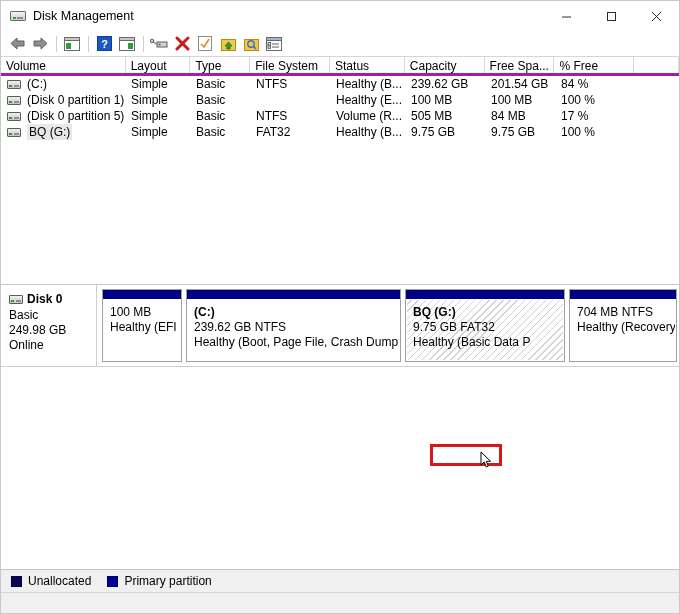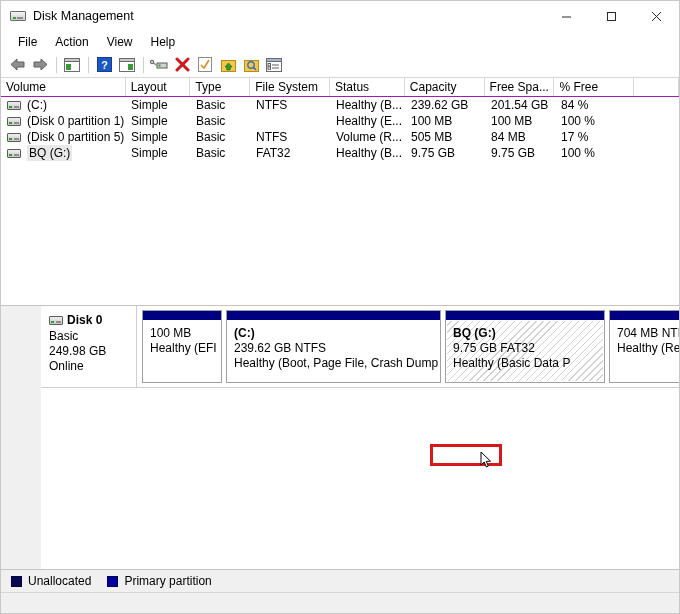--- a/index.html
+++ b/index.html
@@ -127,21 +127,21 @@
     border-bottom: 1px solid #c4c4c4;
     flex: 0 0 auto;
     height: 227px;
     overflow: hidden;
     position: relative;
   }
   .lv-header {
     display: flex;
     height: 19px;
     background: #ffffff;
-    border-bottom: 1px solid #a21caf;
+    border-bottom: 3px solid #a21caf;
     box-sizing: border-box;
   }
   .lv-header .th {
     border-right: 1px solid #d9d9d9;
     box-sizing: border-box;
     padding: 2px 0 0 5px;
     font-size: 12px;
     color: #000000;
     white-space: nowrap;
     overflow: hidden;
@@ -192,21 +192,20 @@
     background: #e8e8e8;
     padding: 0 2px;
   }
 
   
   .graph-wrap {
     background: #ffffff;
     flex: 1 1 auto;
     position: relative;
     overflow: hidden;
-    margin-left: 40px;
   }
   .disk-row {
     display: flex;
     border-bottom: 1px solid #cfcfcf;
     box-sizing: border-box;
   }
   .disk-row.d0 { height: 82px; }
   .disk-row.cd { height: 90px; }
   .disk-info {
     width: 96px;
@@ -369,26 +368,20 @@
       </div>
       <div class="wc">
         <svg width="11" height="11" viewBox="0 0 11 11">
             <line x1="1" y1="1" x2="10" y2="10" stroke="#2b2b2b" stroke-width="1"></line>
             <line x1="10" y1="1" x2="1" y2="10" stroke="#2b2b2b" stroke-width="1"></line>
           </svg>
       </div>
     </div>
   </div>
 
-  <div class="menubar">
-    <div class="mi">File</div>
-    <div class="mi">Action</div>
-    <div class="mi">View</div>
-    <div class="mi">Help</div>
-  </div>
 
   <div class="toolbar">
     <div class="tb-btn">
       <svg width="17" height="15" viewBox="0 0 17 15">
           <path d="M8 2 L2 7.5 L8 13 L8 10 L15 10 L15 5 L8 5 Z" fill="#8e8e8e" stroke="#5f5f5f" stroke-width="1" stroke-linejoin="round"></path>
         </svg>
     </div>
     <div class="tb-btn">
       <svg width="17" height="15" viewBox="0 0 17 15">
           <path d="M9 2 L15 7.5 L9 13 L9 10 L2 10 L2 5 L9 5 Z" fill="#8e8e8e" stroke="#5f5f5f" stroke-width="1" stroke-linejoin="round"></path>

